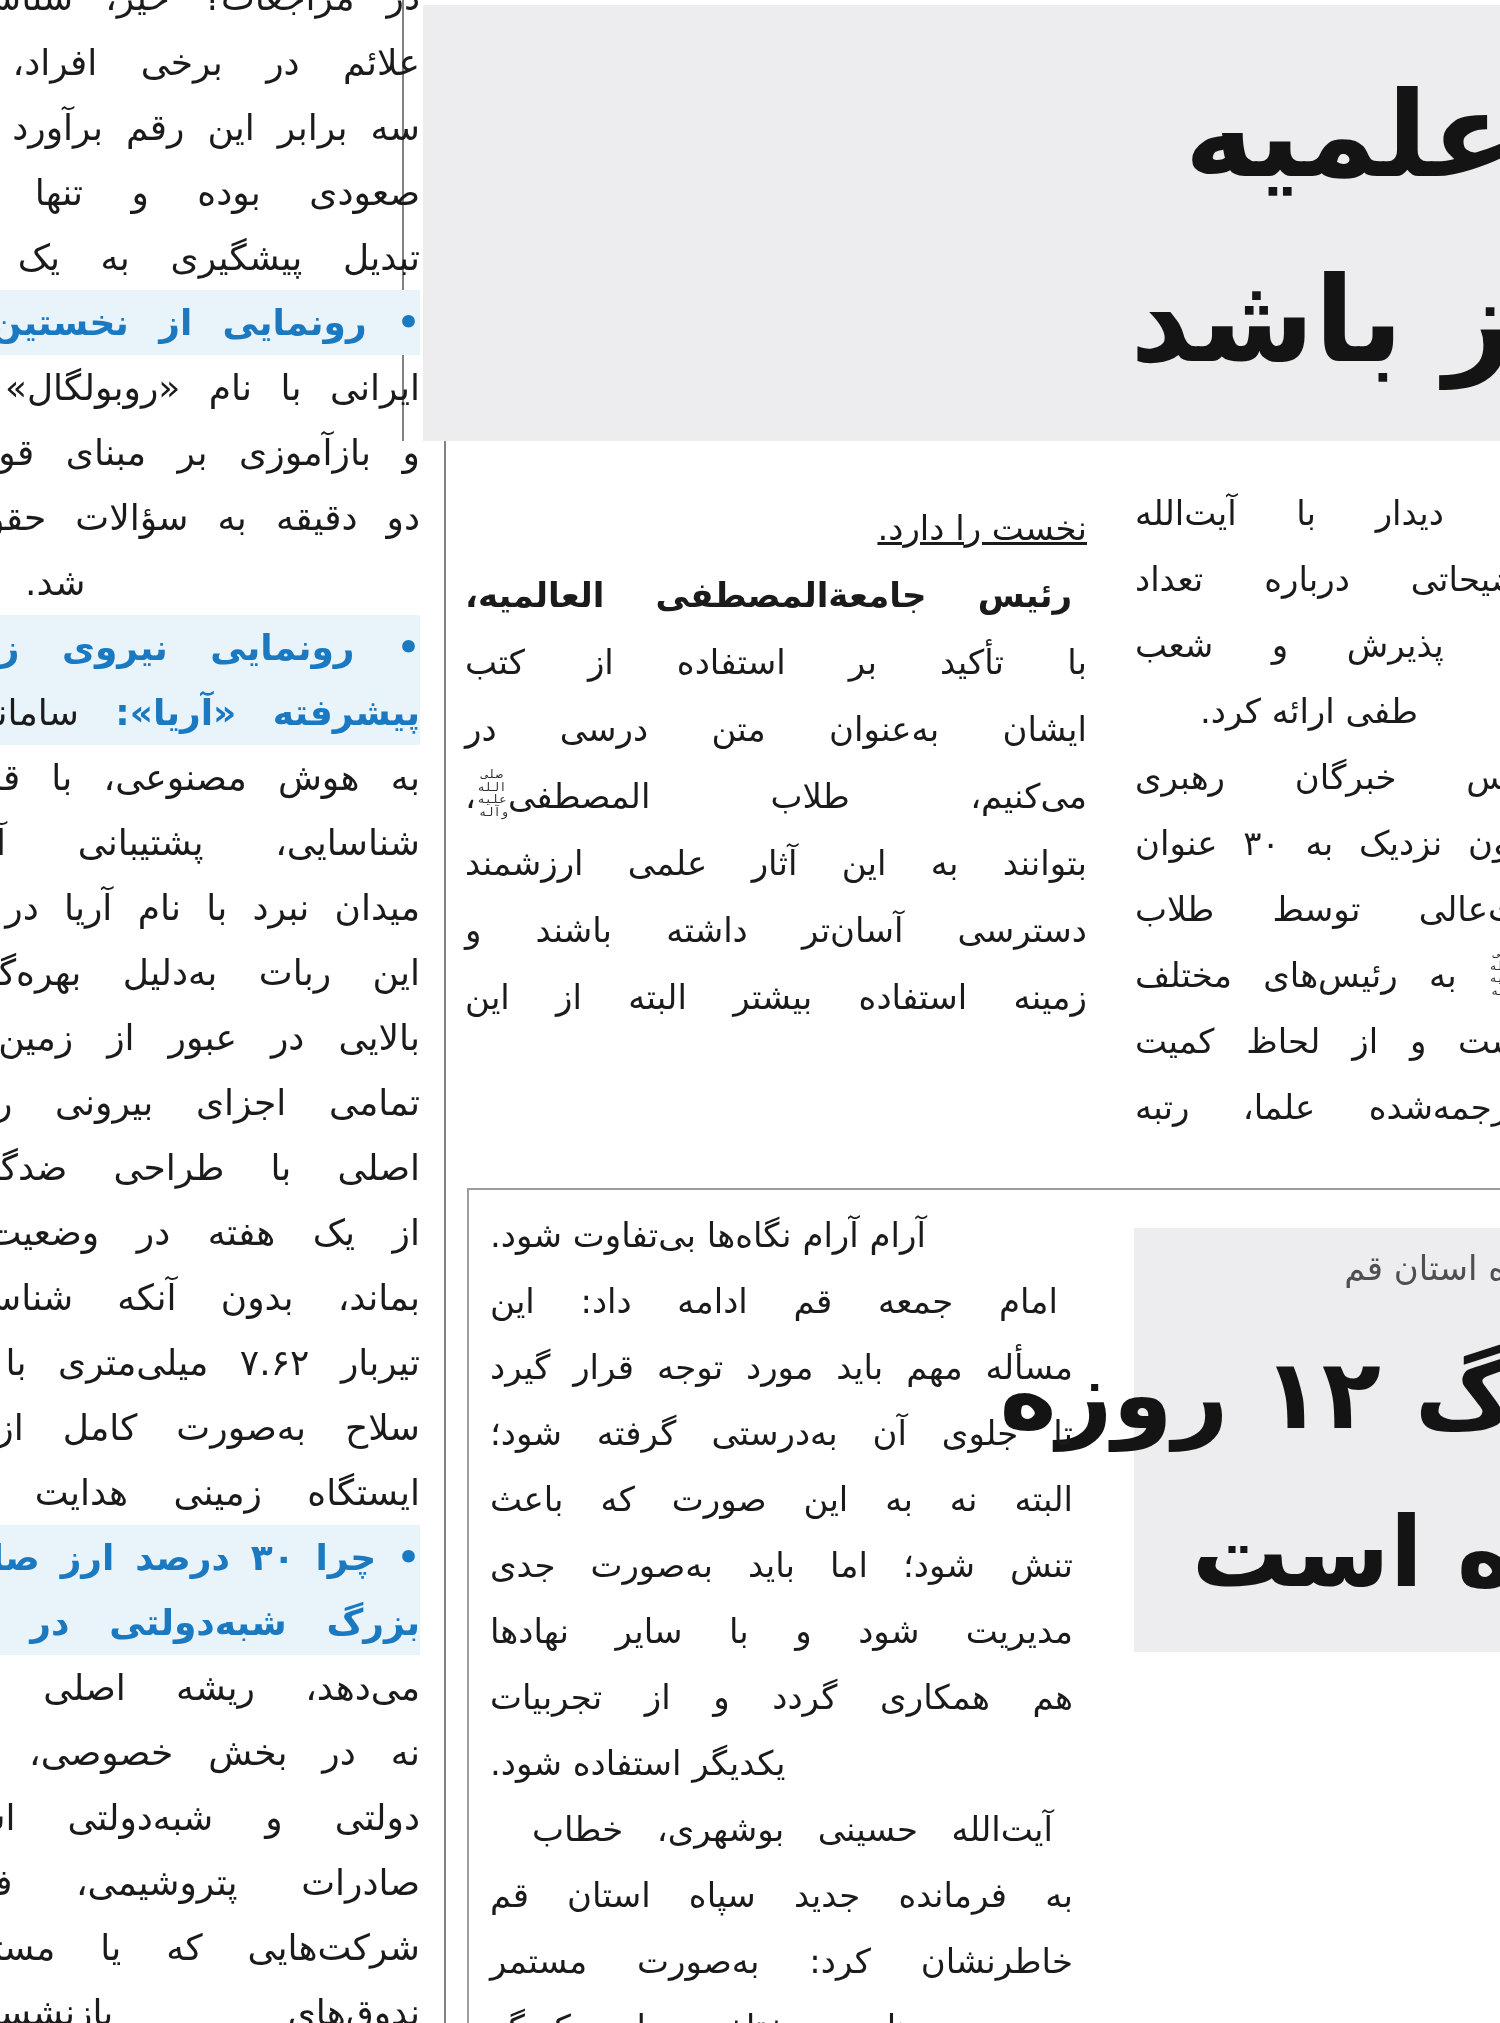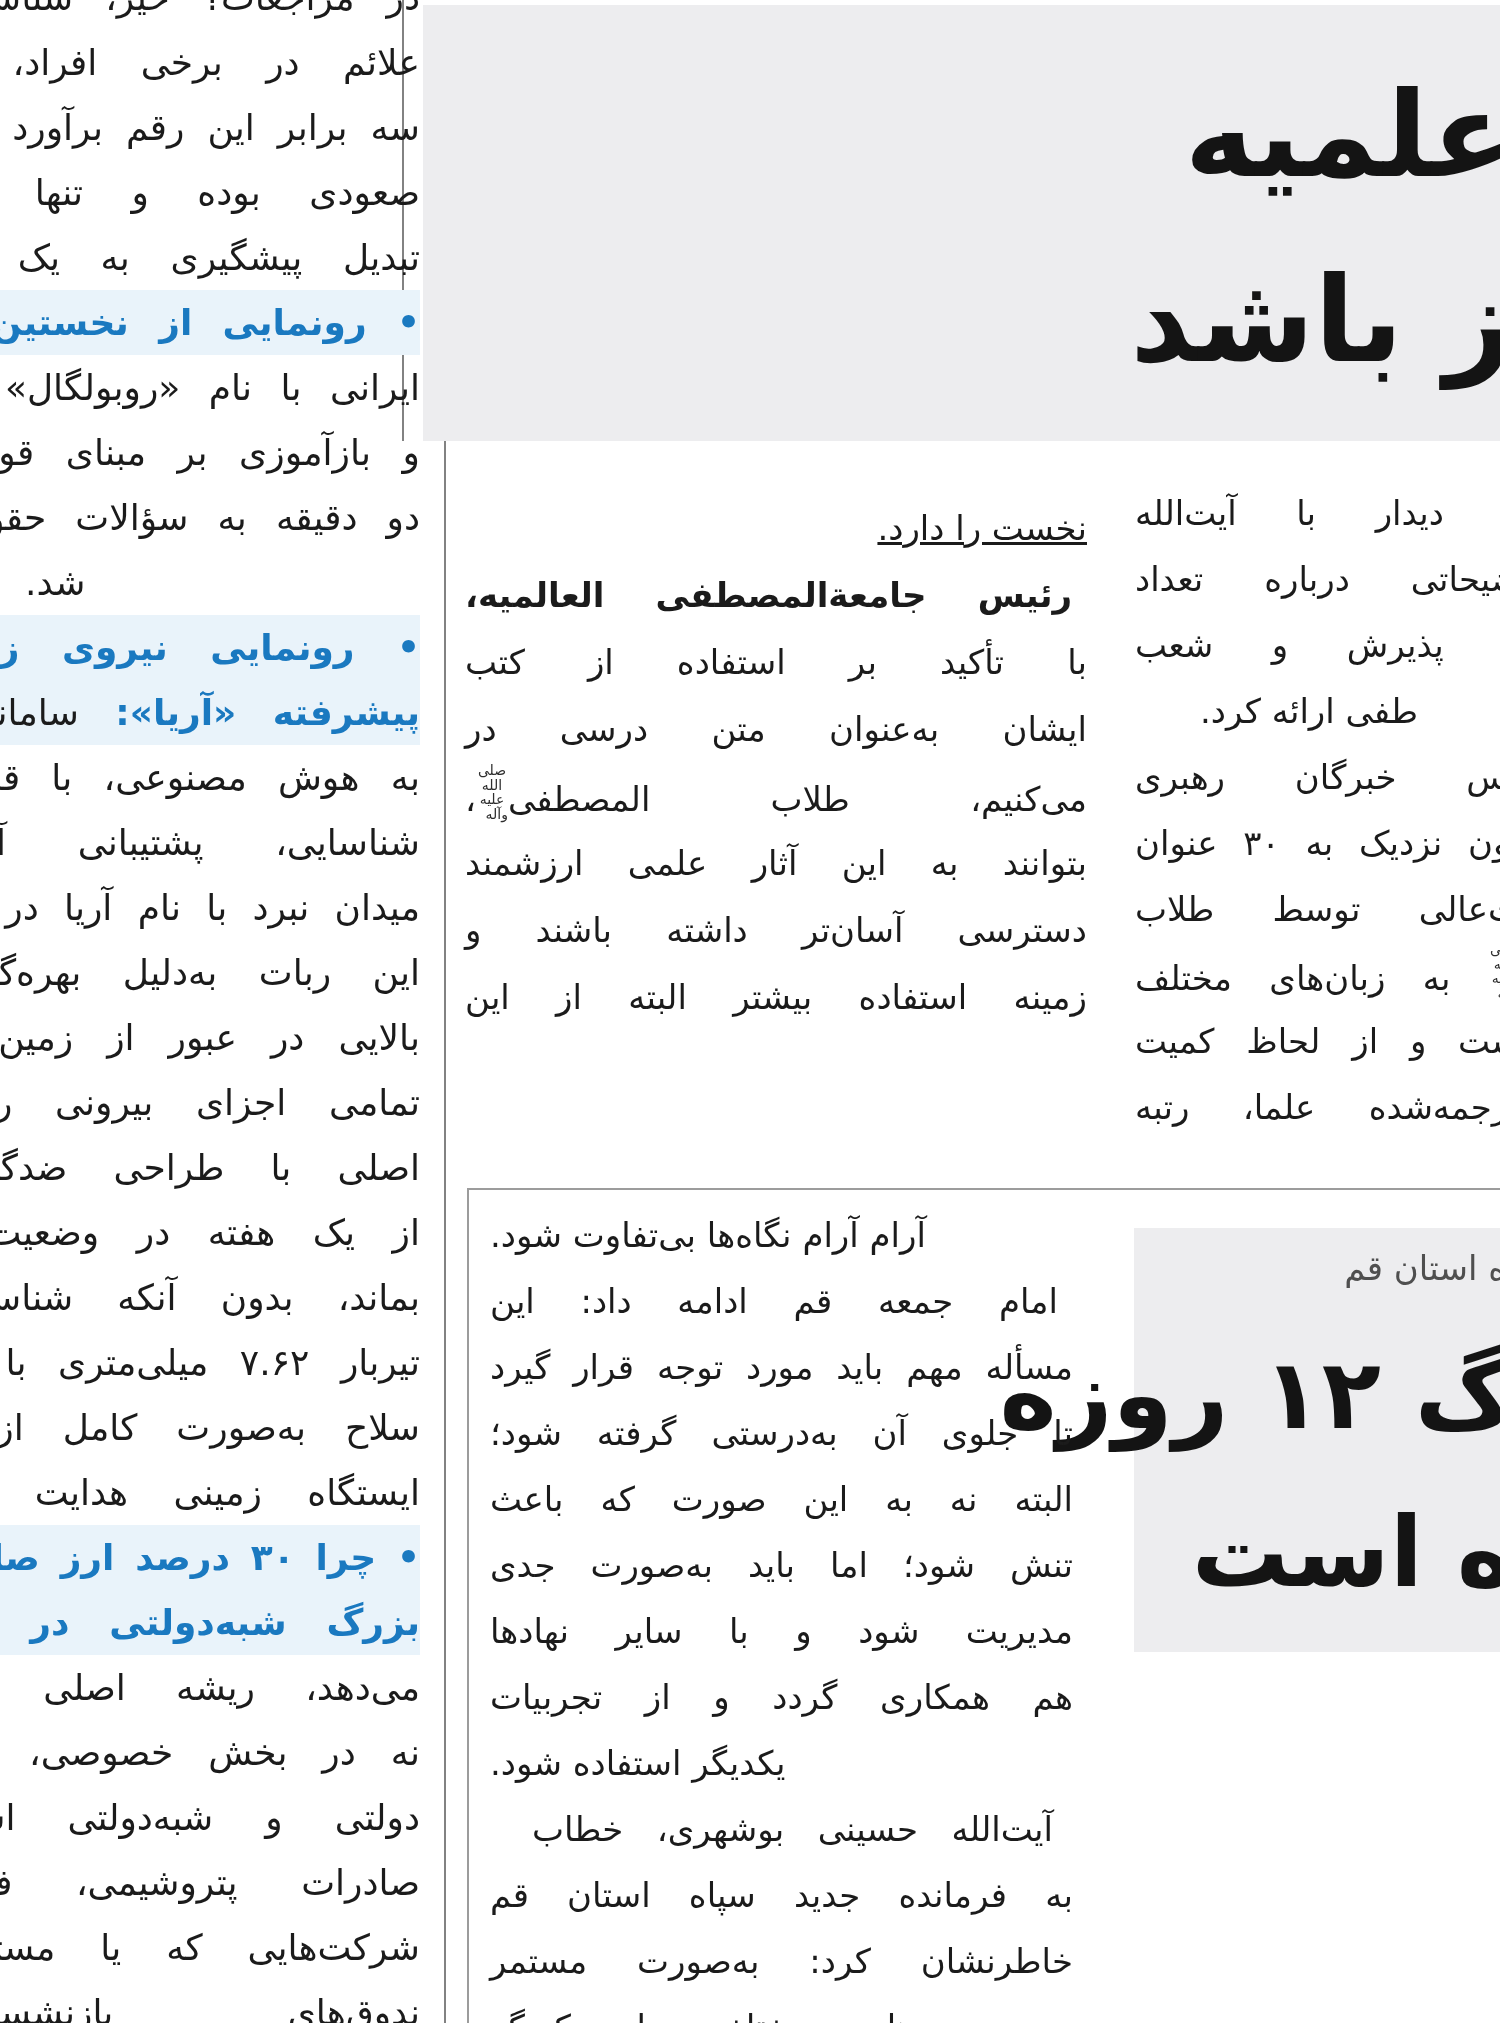--- a/index.html
+++ b/index.html
@@ -47,22 +47,22 @@
   #col-mid .line{height:67px;line-height:67px;}
   #col-right{left:1135px;top:480px;width:385px;font-size:34px;}
   #col-right .line{height:66px;line-height:66px;}
   #col-box{left:490px;top:1202px;width:583px;font-size:34px;}
   #col-box .line{height:66px;line-height:66px;}
   .line.end{text-align:right;text-align-last:right;text-decoration:underline;}
   .line.tail{text-align:left;text-align-last:left;}
   .line.hl{background:#e9f3fa;}
   .seg-b{color:var(--blue);font-weight:bold;}
   .mark{
-    display:inline-block;width:32px;font-size:14px;line-height:1.05;
-    vertical-align:-8px;white-space:normal;text-align:center;color:#2e2e2e;
+    display:inline-block;width:32px;font-size:12px;line-height:1.05;
+    vertical-align:-8px;white-space:normal;text-align:center;color:#2e2e2e;font-family:Liberation Mono, monospace;
   }
 </style>
 </head>
 <body>
 
 <div class="page">
 
   <div class="headline-box"></div>
   <div class="headline-l l1">علمیه</div>
   <div class="headline-l l2">ز باشد</div>
@@ -124,21 +124,21 @@
     </div>
 
   <div class="col" id="col-right">
       <div class="line"><span>ز دیدار با آیت‌الله</span></div>
       <div class="line"><span>ضیحاتی درباره تعداد</span></div>
       <div class="line"><span>ه پذیرش و شعب</span></div>
       <div class="line tail" style="padding-left: 65px;"><span>طفی ارائه کرد.</span></div>
       <div class="line"><span>لس خبرگان رهبری</span></div>
       <div class="line"><span>نون نزدیک به ۳۰ عنوان</span></div>
       <div class="line"><span>ت‌عالی توسط طلاب</span></div>
-      <div class="line"><span class="mark">صلی الله علیه وآله</span><span> به زبان‌های مختلف</span></div>
+      <div class="line"><span class="mark">صلی الله علیه وآله</span><span> به رئیس‌های مختلف</span></div>
       <div class="line"><span>ست و از لحاظ کمیت</span></div>
       <div class="line"><span>ترجمه‌شده علما، رتبه</span></div>
     </div>
 
   <div class="col" id="col-box">
       <div class="line tail"><span>آرام آرام نگاه‌ها بی‌تفاوت شود.</span></div>
       <div class="line" style="padding-right: 15px;"><span>امام جمعه قم ادامه داد: این</span></div>
       <div class="line"><span>مسأله مهم باید مورد توجه قرار گیرد</span></div>
       <div class="line"><span>تا جلوی آن به‌درستی گرفته شود؛</span></div>
       <div class="line"><span>البته نه به این صورت که باعث</span></div>

